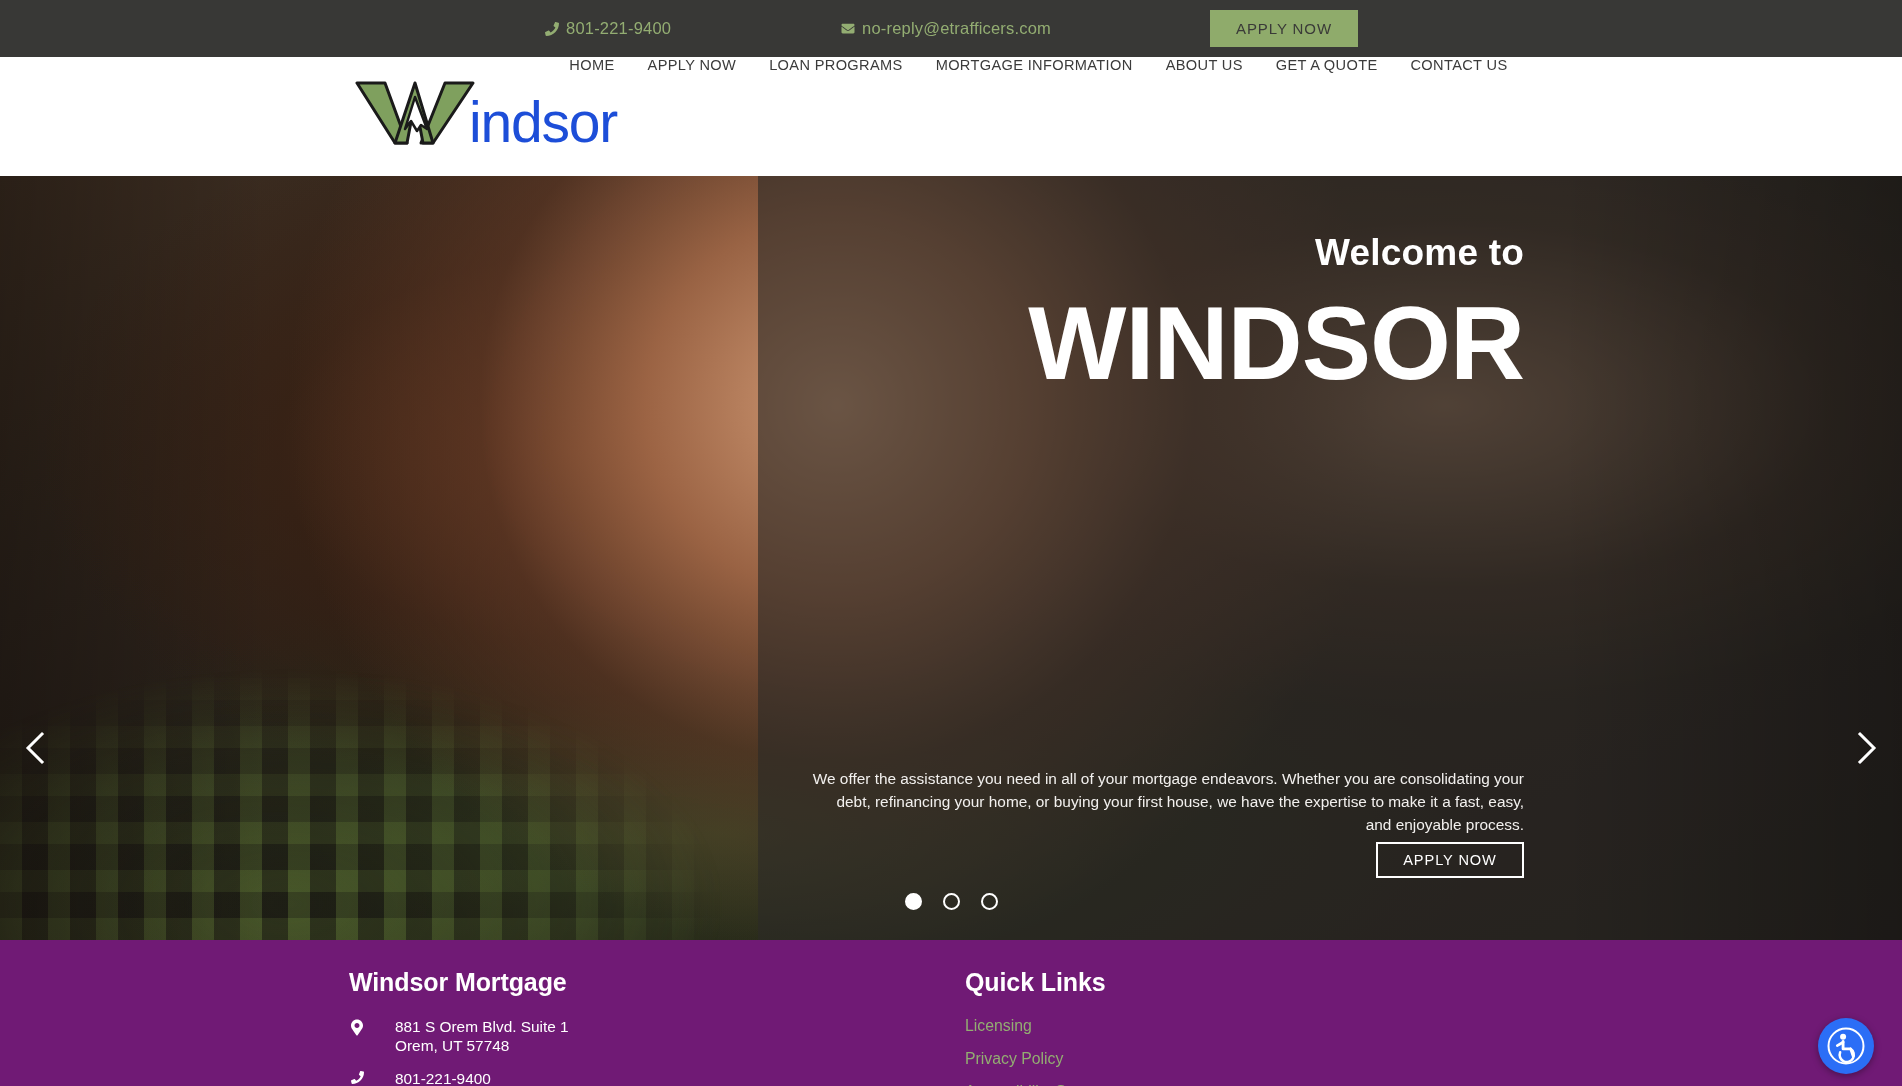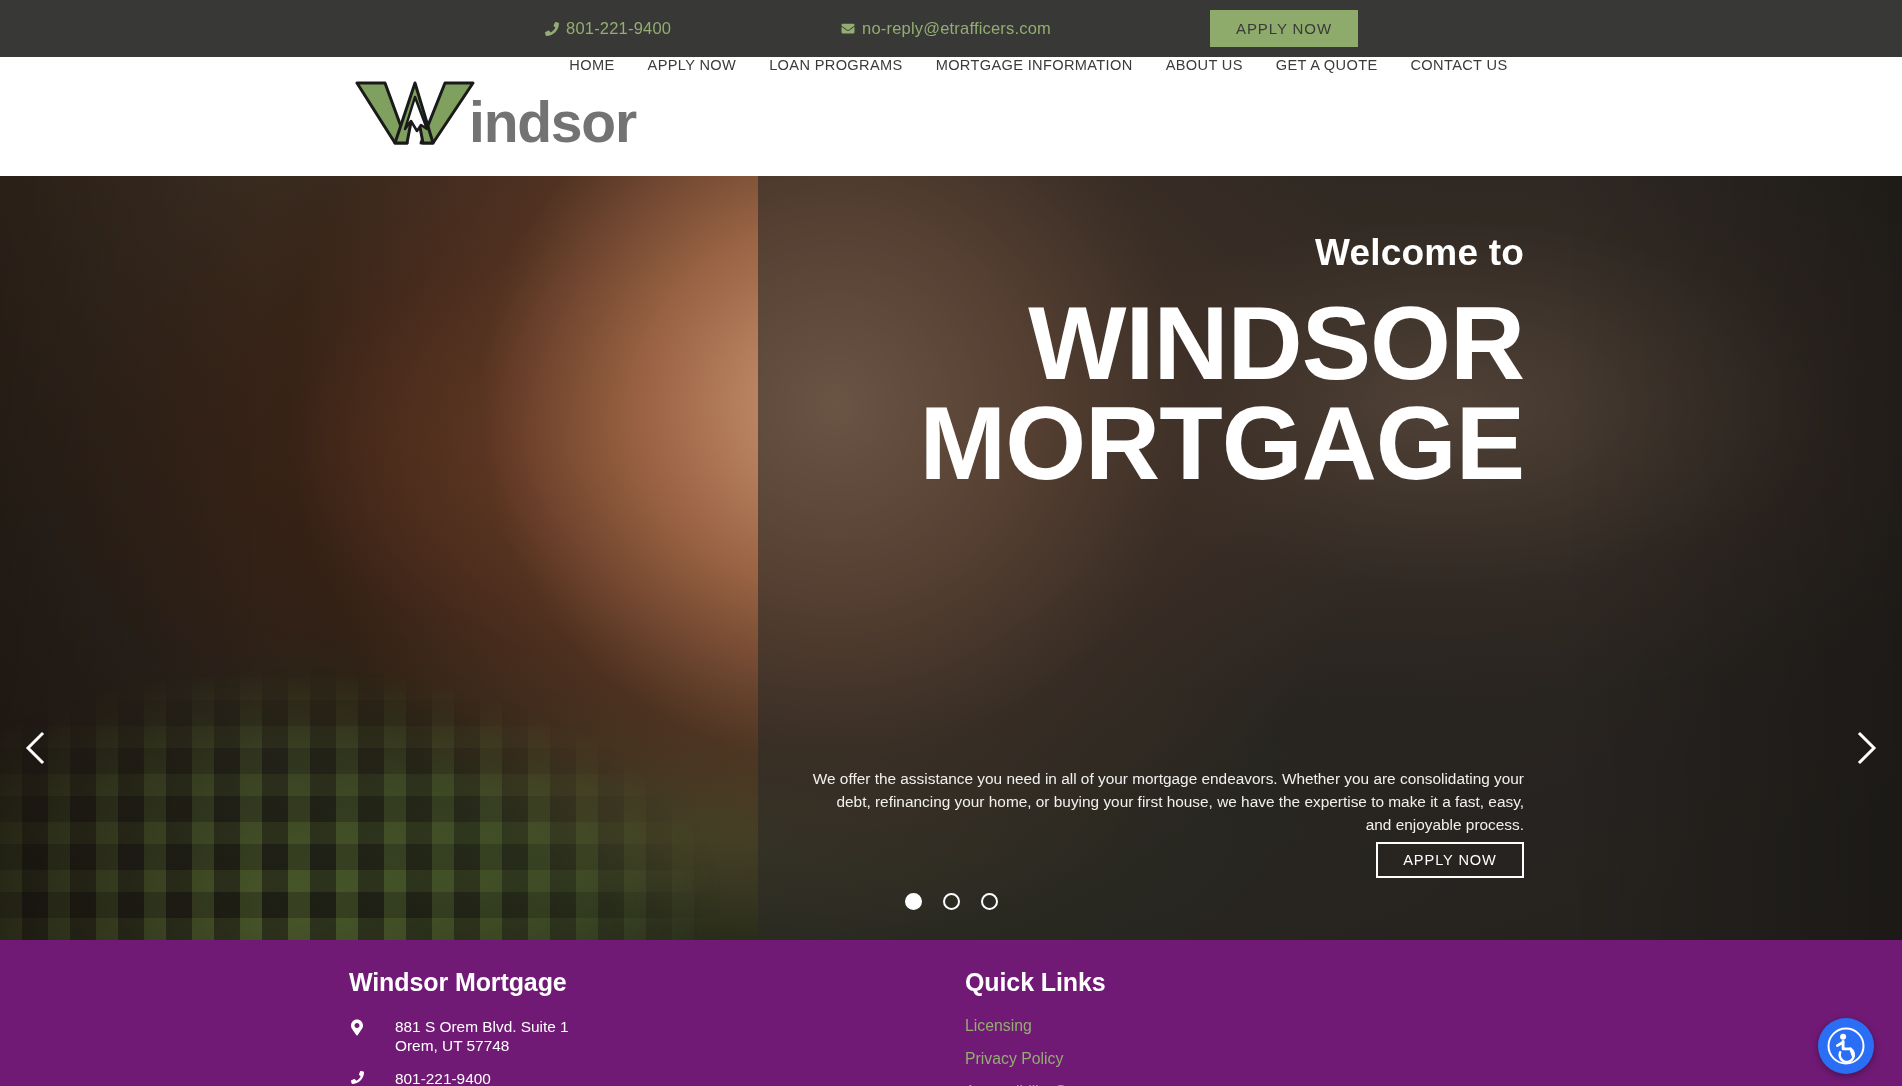--- a/index.html
+++ b/index.html
@@ -49,21 +49,21 @@
     position:absolute; top:57px; left:0; width:1902px; height:119px;
     background:#ffffff;
   }
   .logo{
     position:absolute; left:355px; top:22px;
     display:flex; align-items:flex-end; height:76px;
     cursor:pointer; text-decoration:none;
   }
   .logo-mark{ display:block; }
   .logo-word{
-    font-size:57px; font-weight:bold; color:#737373;
+    font-size:57px; font-weight:normal; color:#1d4ed8;
     letter-spacing:-1.2px; line-height:1;
     margin-left:-6px; margin-bottom:4px;
     font-family:"Liberation Sans", sans-serif;
   }
 
   .nav{
     position:absolute; right:0; top:0; height:119px;
     display:flex; gap:0;
     padding-right:378px;
   }
@@ -260,21 +260,20 @@
 
 <div class="hero">
   <div class="hero-photo"></div>
   <div class="hero-scrim"></div>
   <div class="hero-vignette"></div>
 
   <div class="hero-content">
     <div class="hero-eyebrow">Welcome to</div>
     <div class="hero-title">
       <div>WINDSOR</div>
-      <div>MORTGAGE</div>
     </div>
     <p class="hero-sub">We offer the assistance you need in all of your mortgage endeavors. Whether you are consolidating your debt, refinancing your home, or buying your first house, we have the expertise to make it a fast, easy, and enjoyable process.</p>
     <button class="hero-cta">APPLY NOW</button>
   </div>
 
   <div class="hero-arrow arrow-prev" role="button" aria-label="Previous slide">
     <svg width="22" height="34" viewBox="0 0 22 34" aria-hidden="true">
       <polyline points="18,3 4,17 18,31" stroke-linecap="square" stroke-linejoin="miter"></polyline>
     </svg>
   </div>

